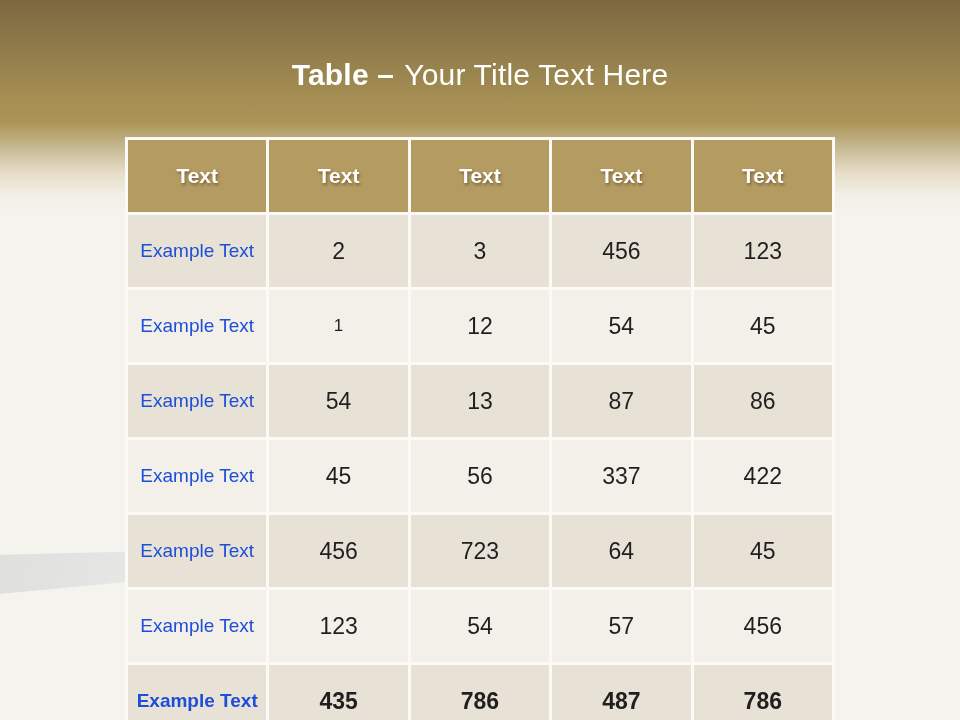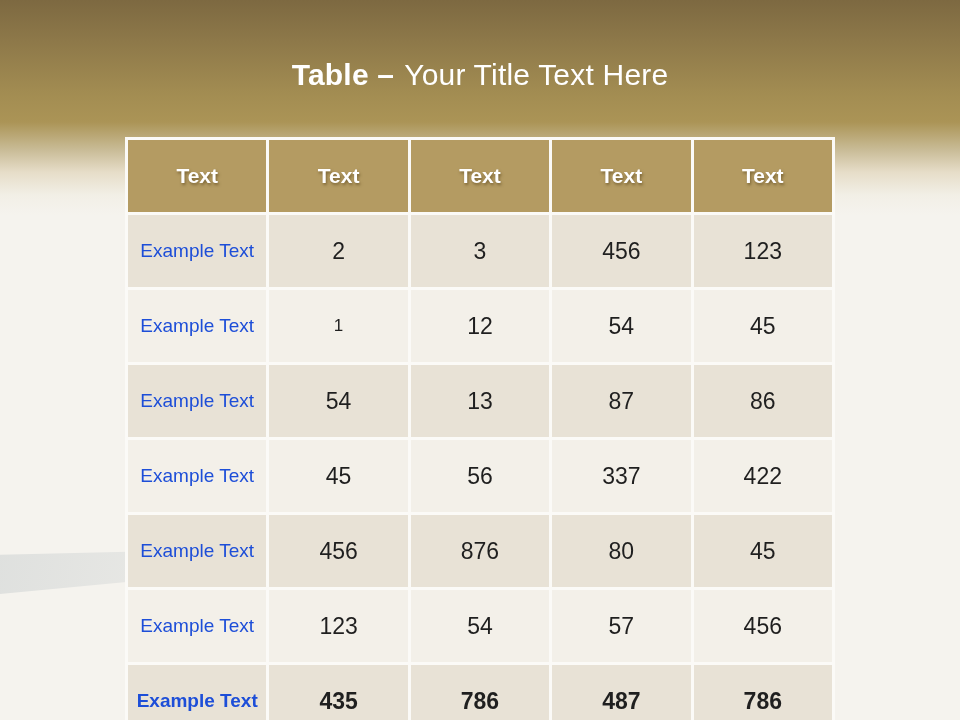--- a/index.html
+++ b/index.html
@@ -105,22 +105,22 @@
     <tr class="row-light">
       <td class="td-label">Example Text</td>
       <td class="td-num">45</td>
       <td class="td-num">56</td>
       <td class="td-num">337</td>
       <td class="td-num">422</td>
     </tr>
     <tr class="row-dark">
       <td class="td-label">Example Text</td>
       <td class="td-num">456</td>
-      <td class="td-num">876</td>
-      <td class="td-num">80</td>
+      <td class="td-num">723</td>
+      <td class="td-num">64</td>
       <td class="td-num">45</td>
     </tr>
     <tr class="row-light">
       <td class="td-label">Example Text</td>
       <td class="td-num">123</td>
       <td class="td-num">54</td>
       <td class="td-num">57</td>
       <td class="td-num">456</td>
     </tr>
     <tr class="row-dark total-row">

